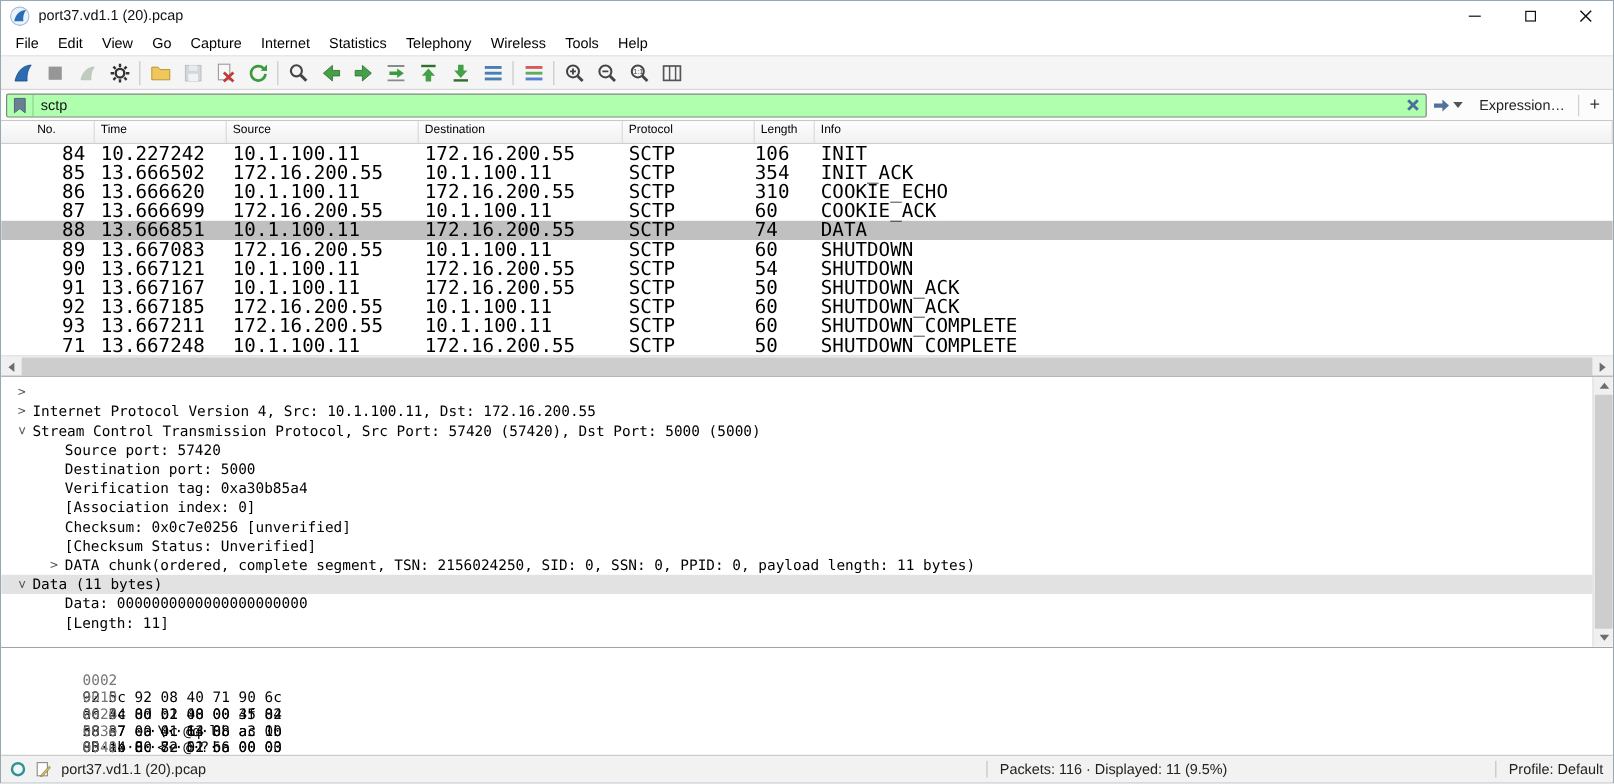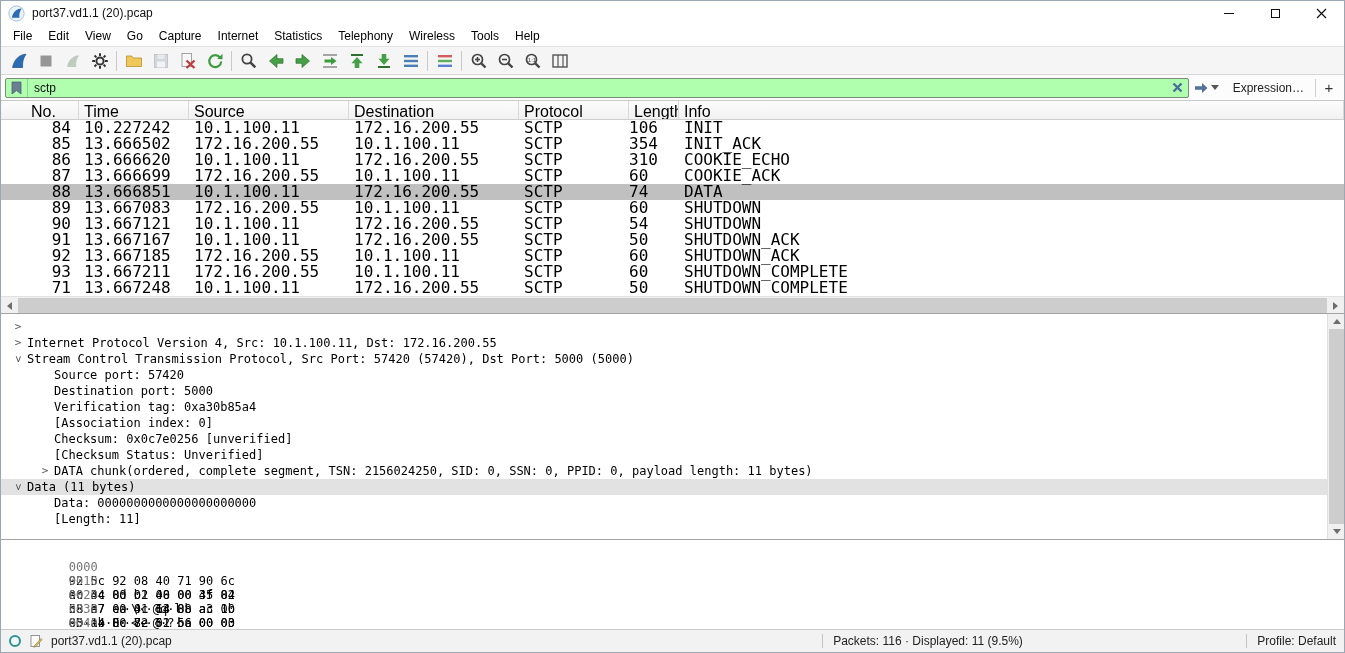--- a/index.html
+++ b/index.html
@@ -32,21 +32,21 @@
   .bookmark-btn{width:22px;height:100%;display:flex;align-items:center;justify-content:center;border-right:1px solid rgba(0,0,0,.18)}
   .filter-input{flex:1;height:100%;border:none;outline:none;background:transparent;font-family:"Liberation Sans",sans-serif;font-size:12px;padding:0 6px;color:#111}
   .clear-btn{width:20px;height:100%;display:flex;align-items:center;justify-content:center}
   .filter-apply{display:flex;align-items:center;padding:0 5px;gap:3px}
   .caret-down{width:0;height:0;border-left:4px solid transparent;border-right:4px solid transparent;border-top:5px solid #555}
   .expr-btn{padding:0 9px;font-size:12px;color:#222}
   .fb-sep{width:1px;height:18px;background:#cfcfcf;margin:0 2px}
   .add-filter-btn{width:22px;text-align:center;font-size:15px;color:#333;padding-bottom:1px}
 
   
-  .pl-header{height:19px;display:flex;background:linear-gradient(#fdfdfd,#f1f1f1);border-bottom:1px solid #cfcfcf;font-size:16px;flex:0 0 auto}
+  .pl-header{height:19px;display:flex;background:linear-gradient(#fdfdfd,#f1f1f1);border-bottom:1px solid #cfcfcf;font-size:10px;flex:0 0 auto}
   .pl-header>div{border-right:1px solid #d9d9d9;padding-top:2px;white-space:nowrap;overflow:hidden}
   .h-no{width:78px;padding-left:30px}
   .h-time{width:110px;padding-left:5px}
   .h-src{width:160px;padding-left:5px}
   .h-dst{width:170px;padding-left:5px}
   .h-proto{width:110px;padding-left:5px}
   .h-len{width:50px;padding-left:5px}
   .h-info{flex:1;padding-left:5px}
   .pl-body{height:176px;background:#fff;overflow:hidden;flex:0 0 auto}
   .pl-row{display:flex;height:16px;line-height:16px;font-family:"DejaVu Sans Mono",monospace;font-size:16px;white-space:nowrap}
@@ -526,21 +526,21 @@
       <div class="vs-thumb"></div>
       <div class="vs-arrow vs-down">
           <div class="tri-down"></div>
         </div>
     </div>
   </div>
 
   <div class="hexpane">
 
       <div class="hx-row">
-        <span class="hx-off">0000</span>
+        <span class="hx-off">0002</span>
         <span class="hx-g1">92 5c 92 08 40 71 90 6c</span>
         <span class="hx-g2">ac 44 8d b2 08 00 45 02</span>
         <span class="hx-a1">·\··@q·l</span>
         <span class="hx-a2">·D····E·</span>
       </div>
 
       <div class="hx-row">
         <span class="hx-off">0010</span>
         <span class="hx-g1">00 3c 00 01 40 00 3f 84</span>
         <span class="hx-g2">58 e7 0a 01 64 0b ac 10</span>

